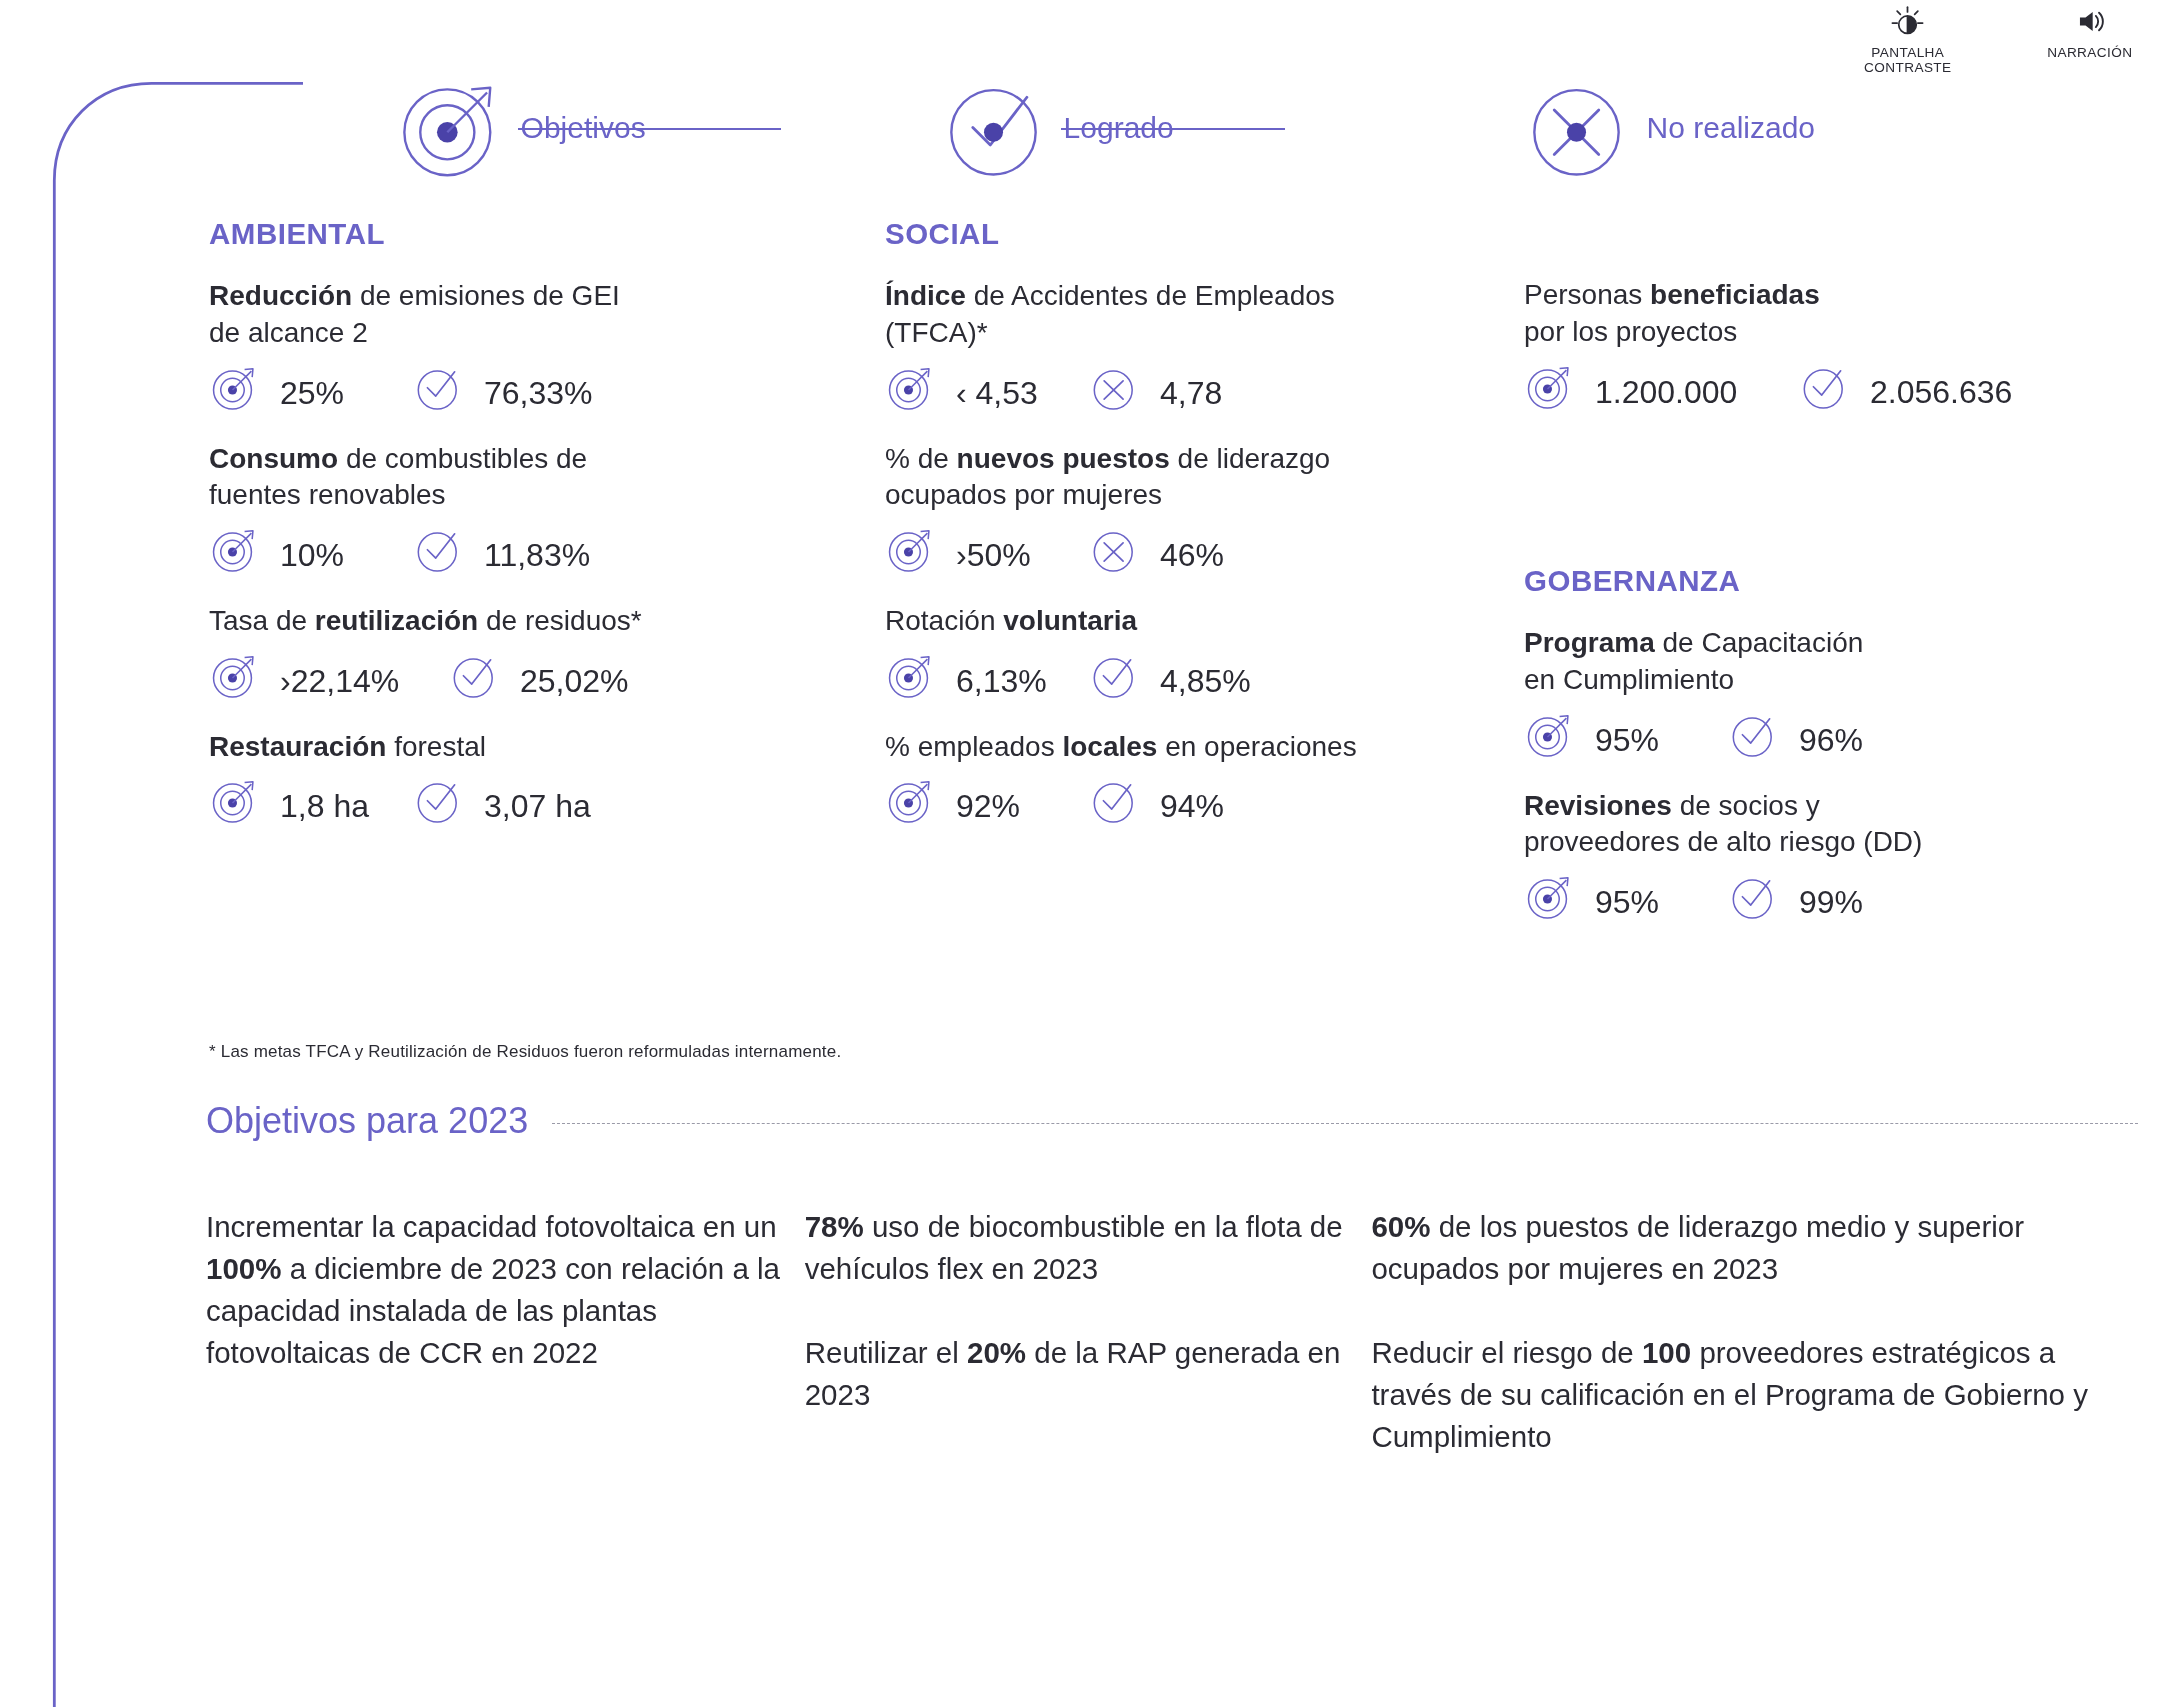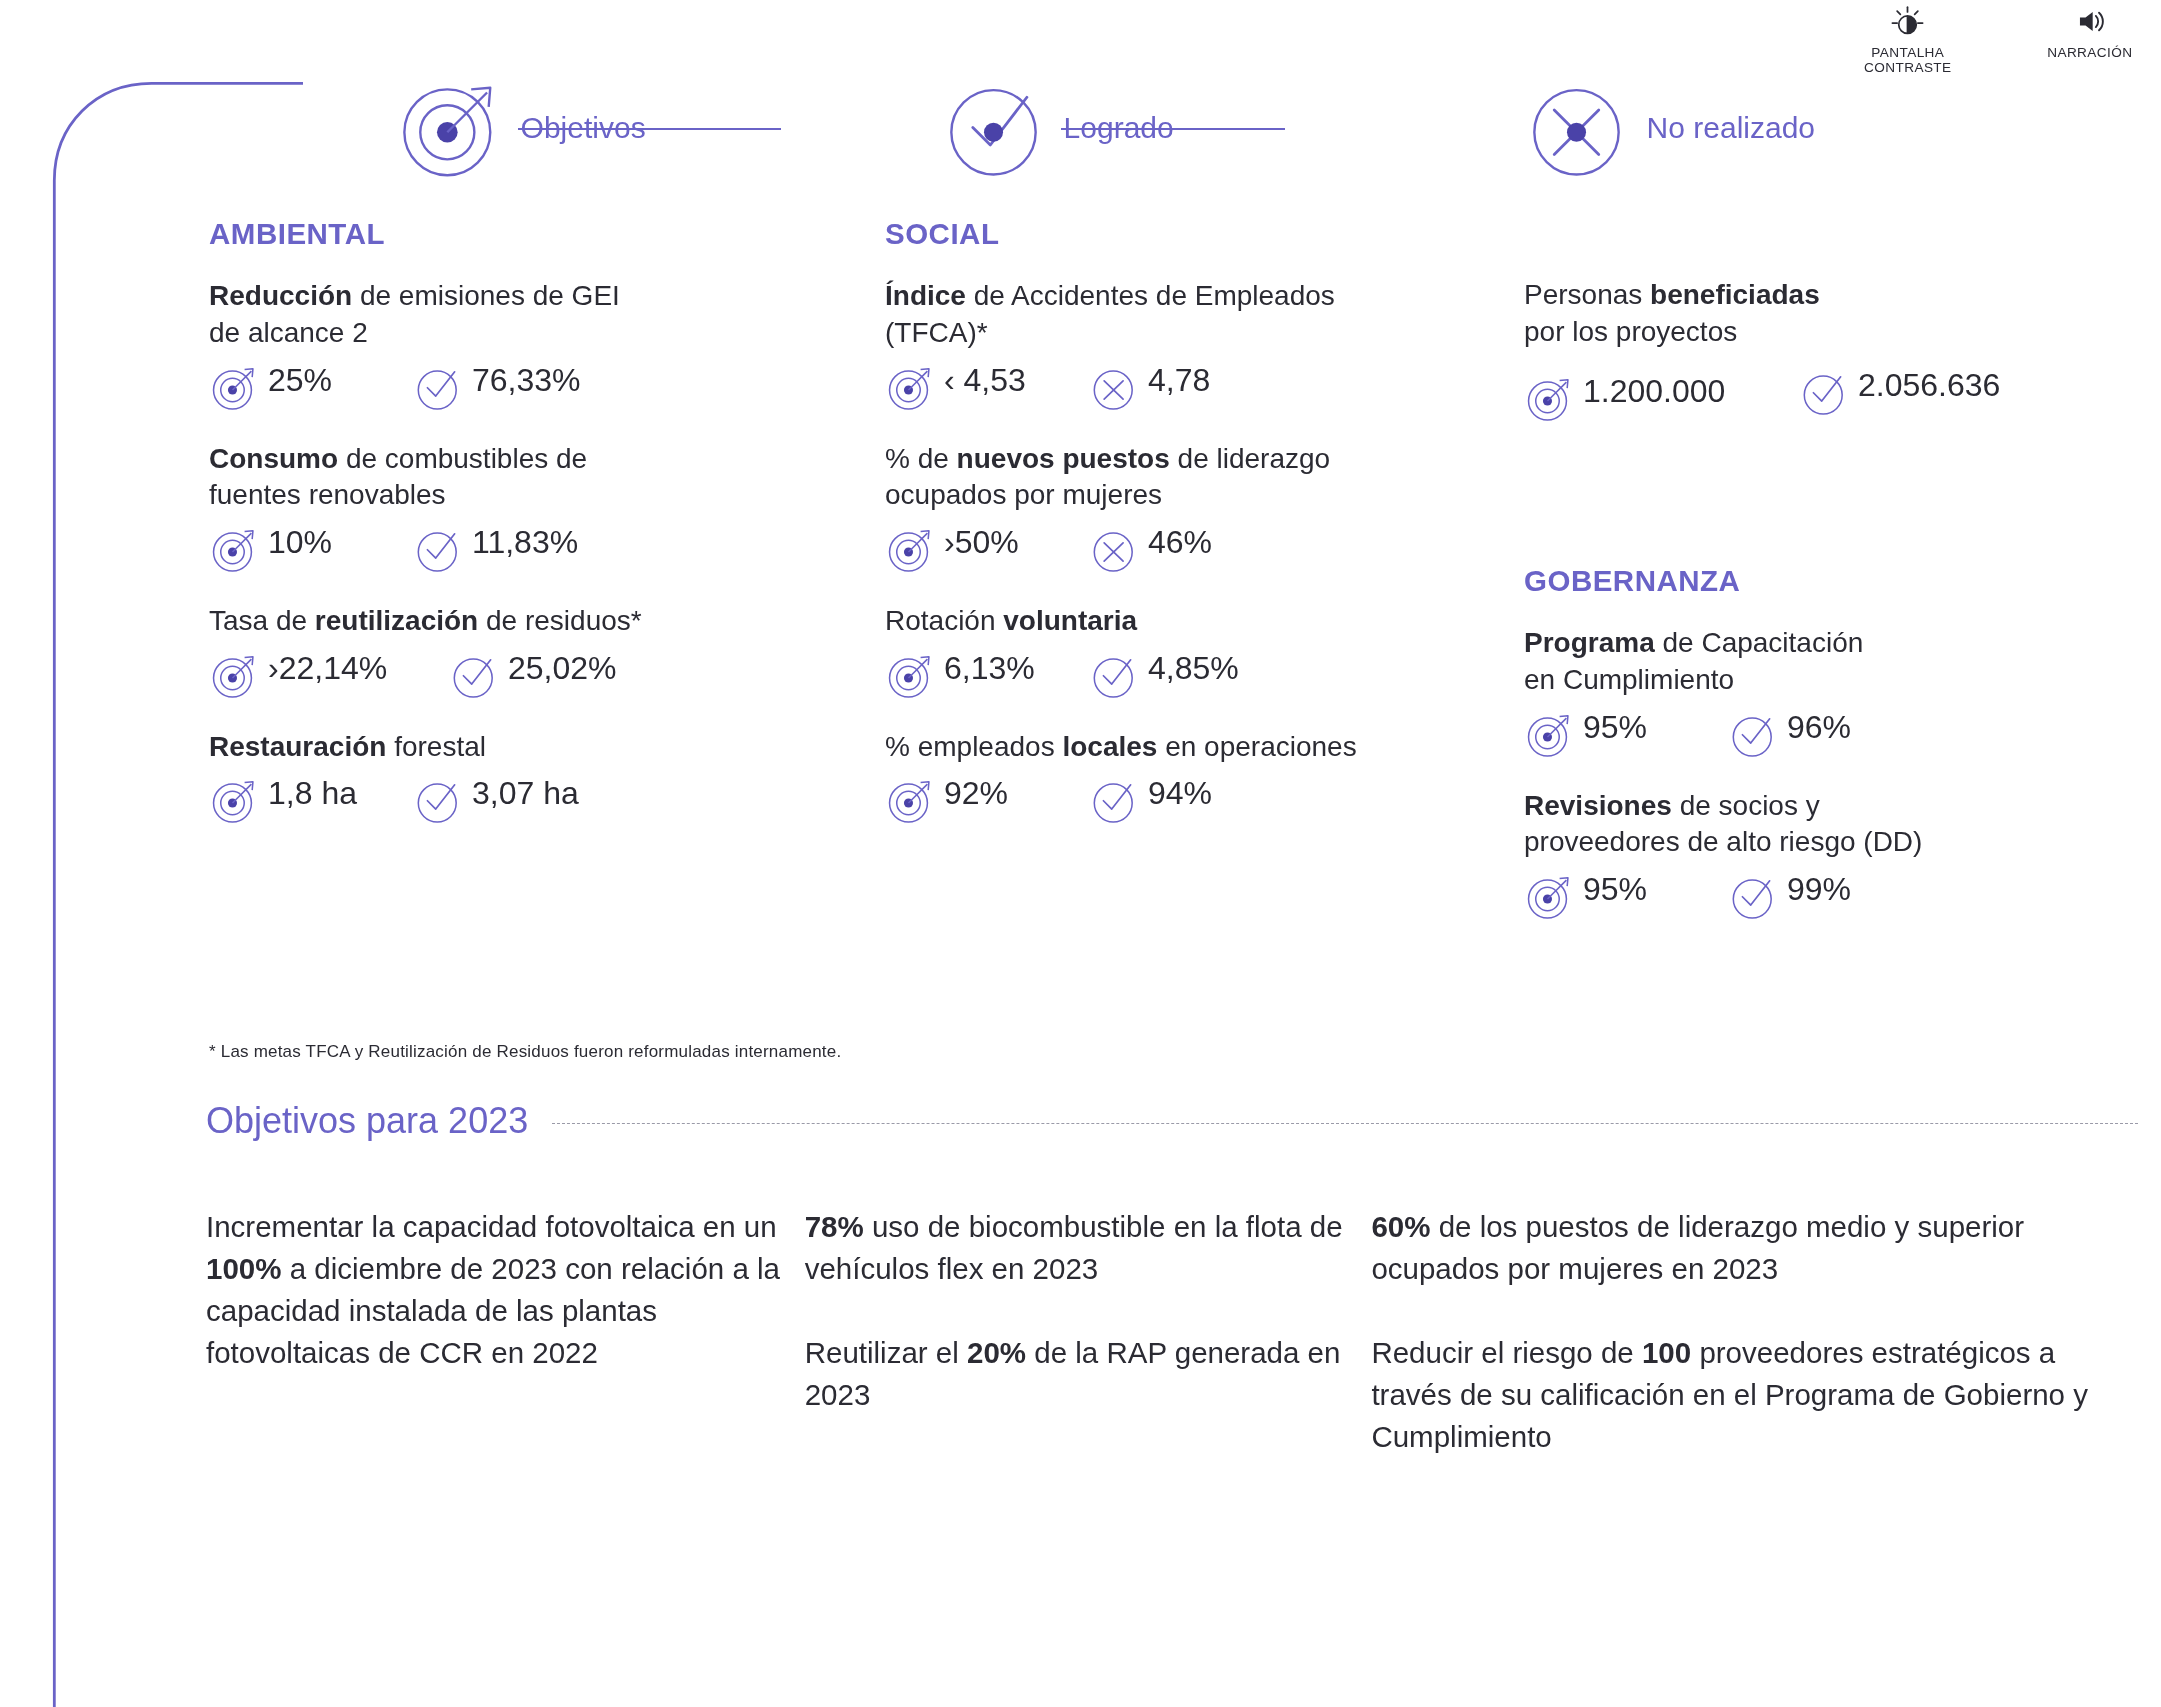--- a/index.html
+++ b/index.html
@@ -52,26 +52,26 @@
   .col-d { left: 1524px; top: 564px; width: 615px; }
 
   .metric { margin-bottom: 29px; }
   .metric-label {
     font-size: 28px; line-height: 1.32; color: #2b2b33; font-weight: normal;
     margin-bottom: 9.6px;
   }
   .metric-label b { font-weight: bold; }
   .vals { display: flex; align-items: center; }
   .val {
-    display: flex; align-items: flex-start; gap: 9px;
+    display: flex; align-items: flex-end; gap: 21px;
   }
   .val .num { font-size: 32px; color: #2b2b33; white-space: nowrap; }
   .val.target { width: 204px; }
   .val.target.wide { width: 240px; }
-  .val.target.xwide { width: 275px; margin-top: 12px; }
+  .val.target.xwide { width: 275px; }
 
   .footnote {
     position: absolute; left: 209px; top: 1042px;
     font-size: 17px; color: #2b2b33; letter-spacing: 0.2px;
   }
 
   
   .sec2-head {
     position: absolute; left: 206px; top: 1100px;
     display: flex; align-items: center; gap: 24px; width: 1932px;

